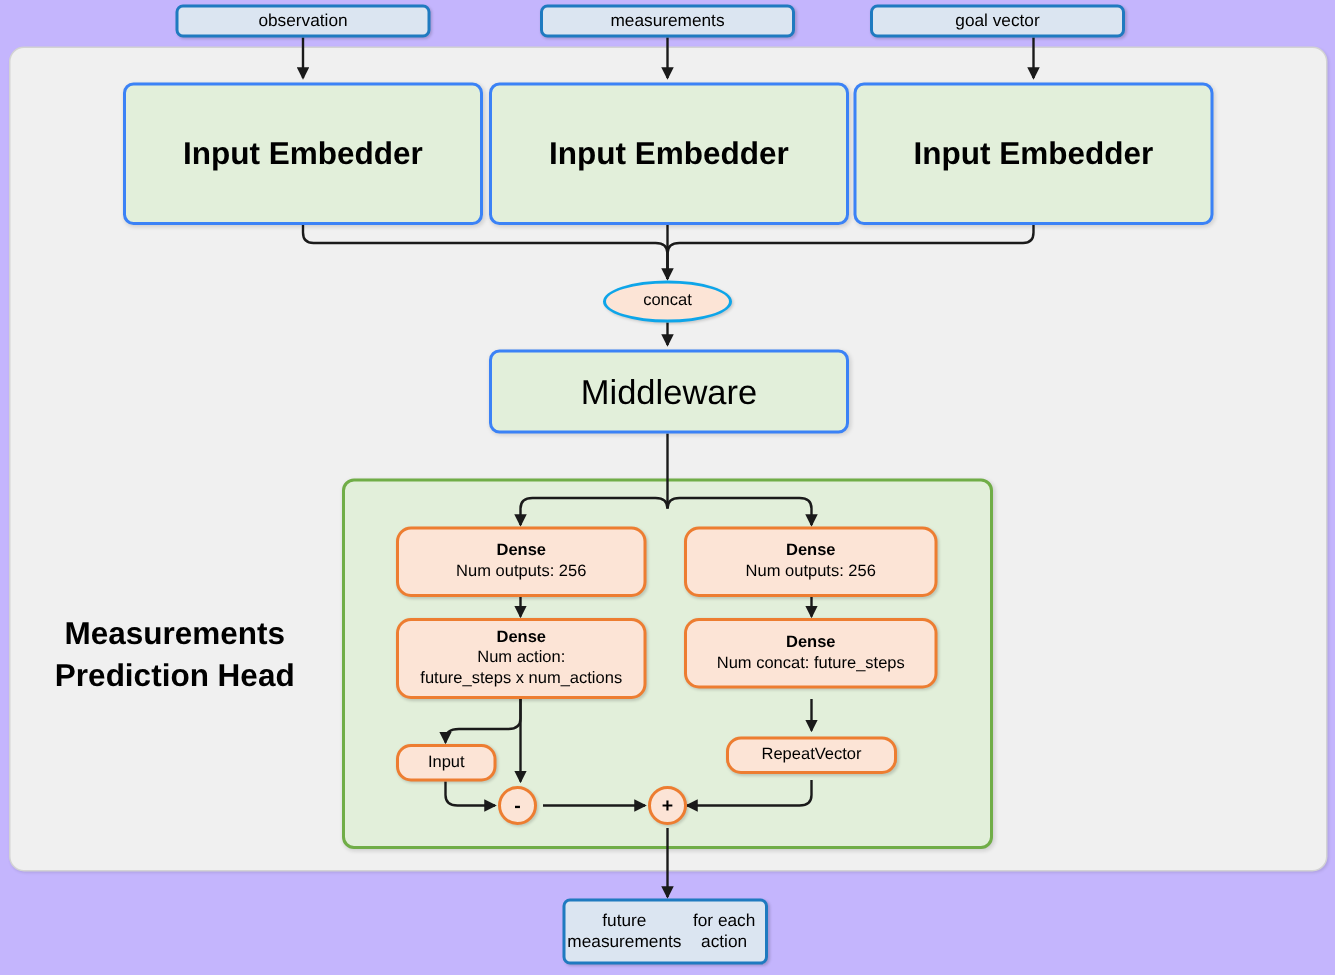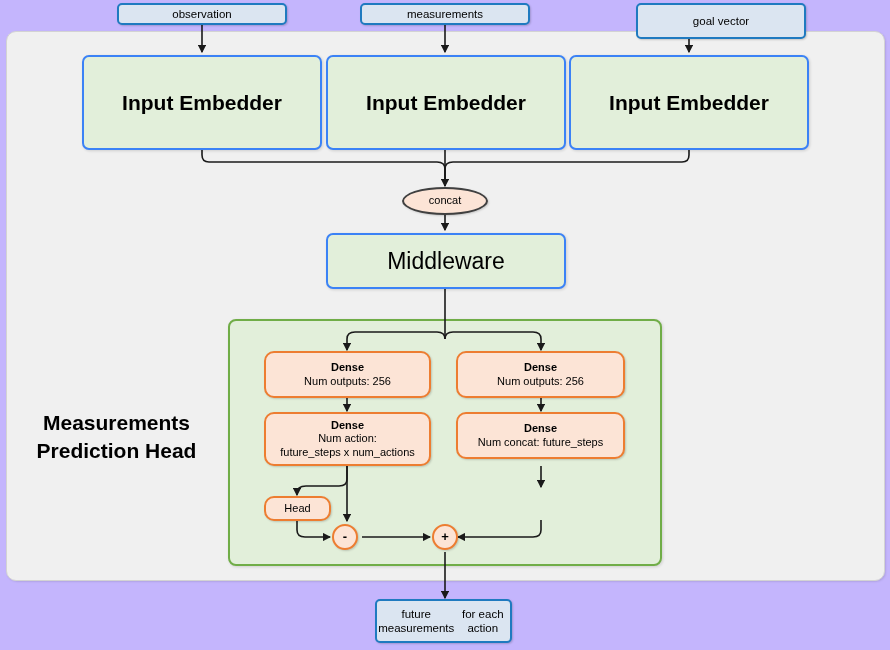--- a/index.html
+++ b/index.html
@@ -109,21 +109,21 @@
     font-weight: bold;
     display: block;
   }
   .orange-box .sub {
     display: block;
   }
 
   
   .ellipse {
     background: #fce4d6;
-    border: 2px solid #404040;
+    border: 2px solid #0ea5e9;
     border-radius: 50%;
     font-size: 11px;
     box-shadow: 1px 1px 2px rgba(0,0,0,0.17);
   }
 
   
   .op-circle {
     background: #fce4d6;
     border: 2.5px solid #ed7d31;
     border-radius: 50%;
@@ -198,21 +198,21 @@
 
     <path class="edge" d="M 445 552 L 445 598" marker-end="url(#arrow)"></path>
   </svg>
 
   <div class="node io-box" style="left:117px; top:3px; width:170px; height:22px;">
     <span>observation</span>
   </div>
   <div class="node io-box" style="left:360px; top:3px; width:170px; height:22px;">
     <span>measurements</span>
   </div>
-  <div class="node io-box" style="left:636px; top:3px; width:170px; height:36px;">
+  <div class="node io-box" style="left:580px; top:3px; width:170px; height:22px;">
     <span>goal vector</span>
   </div>
 
   <div class="node green-box embedder" style="left:82px; top:55px; width:240px; height:95px;">
     <span>Input Embedder</span>
   </div>
   <div class="node green-box embedder" style="left:326px; top:55px; width:240px; height:95px;">
     <span>Input Embedder</span>
   </div>
   <div class="node green-box embedder" style="left:569px; top:55px; width:240px; height:95px;">
@@ -237,33 +237,36 @@
     <span class="sub">Num outputs: 256</span>
   </div>
 
   <div class="node orange-box" style="left:264px; top:412px; width:167px; height:54px; flex-direction:column;">
     <span class="ttl">Dense</span>
     <span class="sub">Num action:</span>
     <span class="sub">future_steps x num_actions</span>
   </div>
 
   <div class="node orange-box" style="left:264px; top:496px; width:67px; height:25px;">
-    <span>Head</span>
+    <span>Input</span>
   </div>
 
   <div class="node orange-box" style="left:456px; top:351px; width:169px; height:47px; flex-direction:column;">
     <span class="ttl">Dense</span>
     <span class="sub">Num outputs: 256</span>
   </div>
 
   <div class="node orange-box" style="left:456px; top:412px; width:169px; height:47px; flex-direction:column;">
     <span class="ttl">Dense</span>
     <span class="sub">Num concat: future_steps</span>
   </div>
 
+  <div class="node orange-box" style="left:484px; top:491px; width:114px; height:25px;">
+    <span>RepeatVector</span>
+  </div>
 
   <div class="node op-circle" style="left:332px; top:524px; width:26px; height:26px;">
     <span>-</span>
   </div>
   <div class="node op-circle" style="left:432px; top:524px; width:26px; height:26px;">
     <span>+</span>
   </div>
 
   <div class="node io-box" style="left:375px; top:599px; width:137px; height:44px; flex-direction:row;">
     <span>future measurements</span>

